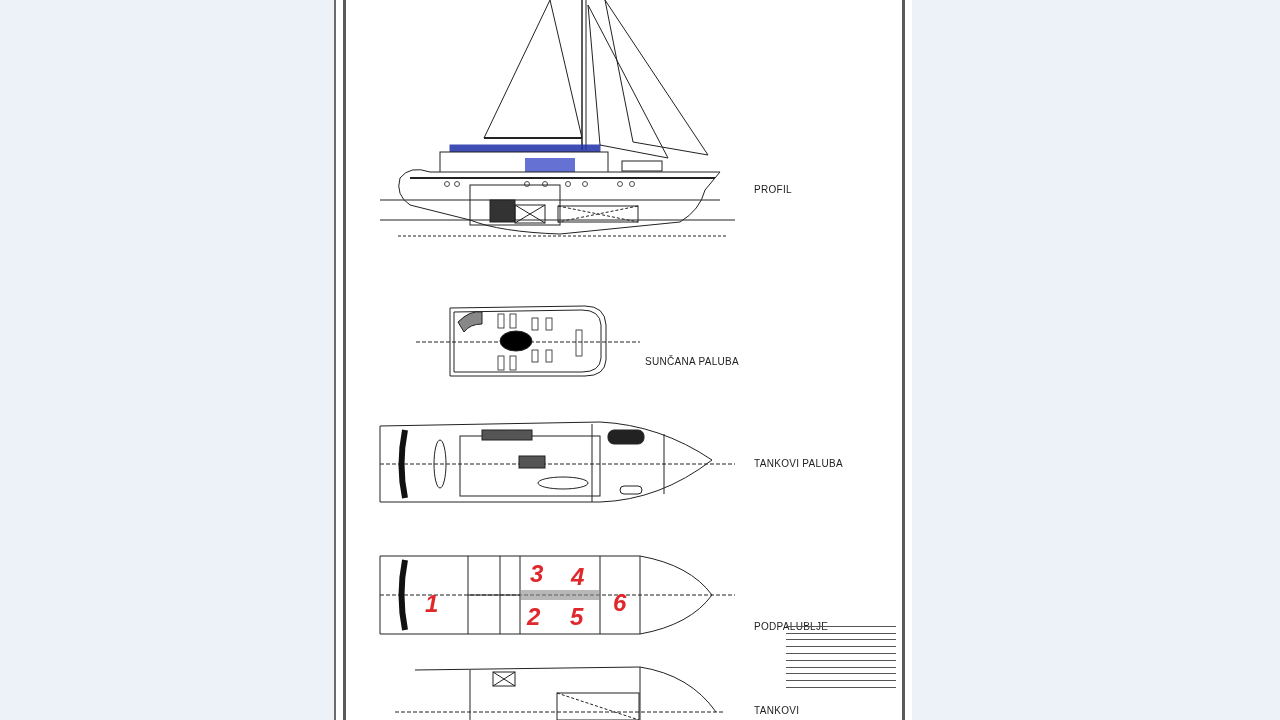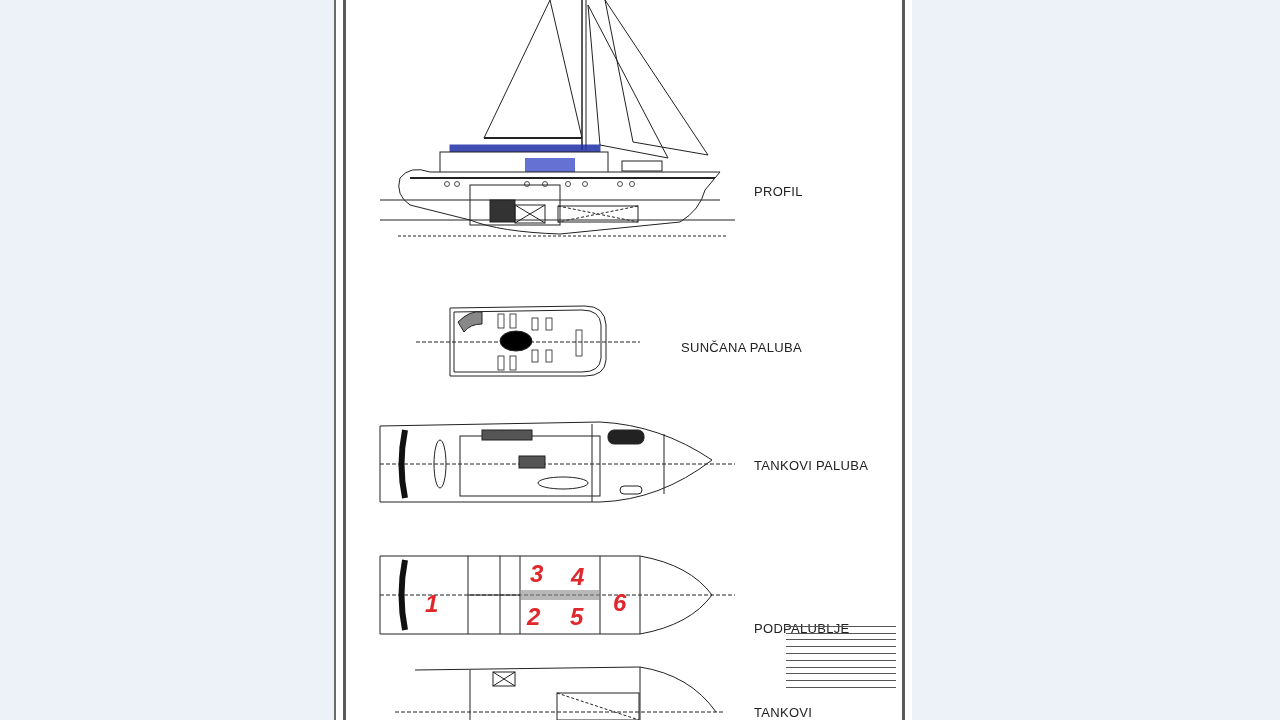--- a/index.html
+++ b/index.html
@@ -2,21 +2,21 @@
 <html><head>
 <meta charset="utf-8">
 <style>
   html, body { margin:0; padding:0; }
   body { width:1280px; height:720px; background:#edf1f8; position:relative; overflow:hidden; font-family:"Liberation Sans", sans-serif; }
   .page { position:absolute; left:334px; top:0; width:578px; height:720px; background:#fff; }
   .border-outer-left { position:absolute; left:334px; top:0; width:2px; height:720px; background:#6b6b6b; }
   .border-inner-left { position:absolute; left:343px; top:0; width:3px; height:720px; background:#5a5a5a; }
   .border-right { position:absolute; left:902px; top:0; width:3px; height:720px; background:#5a5a5a; }
   .drawing { position:absolute; left:0; top:0; }
-  .label { position:absolute; font-size:13px; letter-spacing:0.3px; color:#222; }
+  .label { position:absolute; font-size:10px; letter-spacing:0.3px; color:#222; }
   .spec-table { position:absolute; left:786px; top:620px; width:110px; font-size:3px; color:#333; }
   .spec-row { display:flex; justify-content:space-between; border-bottom:0.6px solid #555; height:5.8px; line-height:5.8px; }
 </style>
 </head>
 <body>
 
 <div class="page"></div>
 <div class="border-outer-left"></div>
 <div class="border-inner-left"></div>
 <div class="border-right"></div>
@@ -130,21 +130,21 @@
     <text x="425" y="612">1</text>
     <text x="527" y="625">2</text>
     <text x="530" y="582">3</text>
     <text x="571" y="585">4</text>
     <text x="570" y="625">5</text>
     <text x="613" y="611">6</text>
   </g>
 </svg>
 
 <div class="label" style="left:754px;top:184px;">PROFIL</div>
-<div class="label" style="left:645px;top:340px;margin-left:36px;">SUNČANA PALUBA</div>
+<div class="label" style="left:645px;top:356px;">SUNČANA PALUBA</div>
 <div class="label" style="left:754px;top:458px;">TANKOVI PALUBA</div>
 <div class="label" style="left:754px;top:621px;">PODPALUBLJE</div>
 <div class="label" style="left:754px;top:705px;">TANKOVI</div>
 
 <div class="spec-table">
   <div class="spec-row"></div>
   <div class="spec-row"></div>
   <div class="spec-row"></div>
   <div class="spec-row"></div>
   <div class="spec-row"></div>

